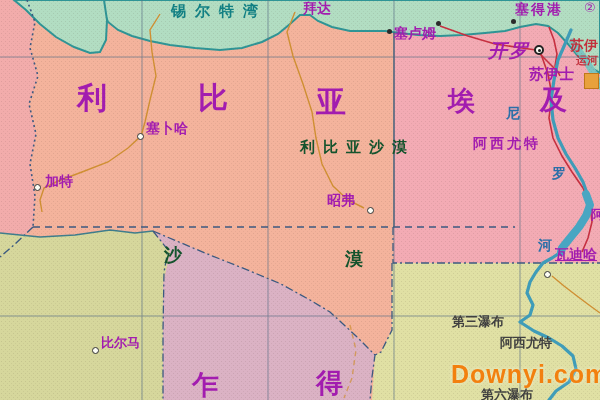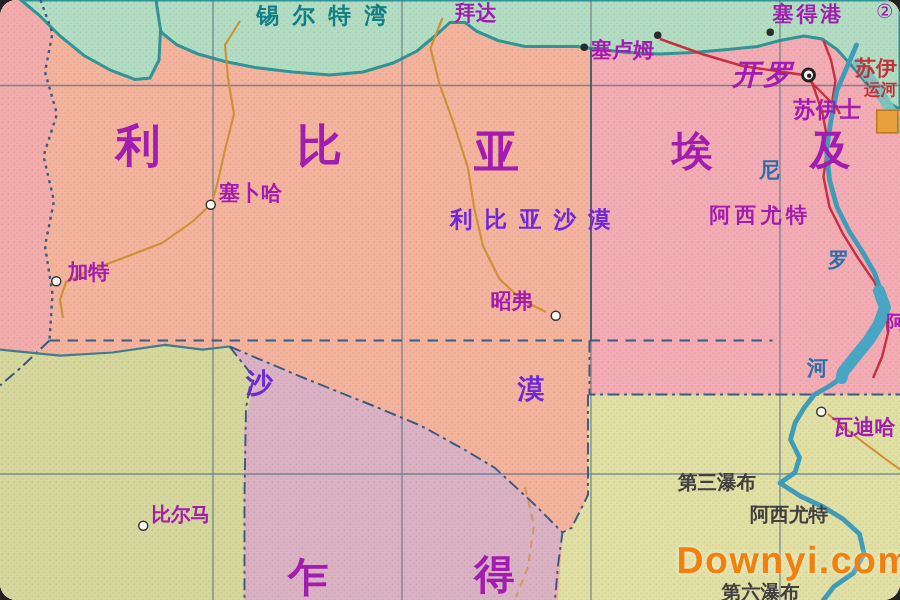--- a/index.html
+++ b/index.html
@@ -1,25 +1,24 @@
 <!DOCTYPE html>
 <html><head>
 <meta charset="utf-8">
 <style>
   html,body{margin:0;padding:0;background:#222;}
   #stage{
     position:relative;width:600px;height:400px;overflow:hidden;
     font-family:"Liberation Sans","DejaVu Sans",sans-serif;
     background:#f4b39c;
-    border-radius:11px;
   }
   #map-svg{position:absolute;left:0;top:0;}
   .lbl{position:absolute;white-space:nowrap;color:#a21caf;font-weight:bold;line-height:1;}
   .sea-lbl{color:#117f83;}
-  .desert-lbl{color:#6d28d9;font-weight:bold;}
+  .desert-lbl{color:#14532d;font-weight:bold;}
   .river-lbl{color:#2b6fa8;}
   .cataract-lbl{color:#404040;}
   .red-lbl{color:#c2303c;font-weight:bold;}
   .big{font-size:30px;letter-spacing:0;}
   .marker{
     position:absolute;width:7px;height:7px;border-radius:50%;
     background:#fdfdf5;border:1.5px solid #333;box-sizing:border-box;
   }
   .capital-marker{
     position:absolute;width:10px;height:10px;border-radius:50%;
@@ -142,21 +141,21 @@
 <div class="lbl" style="left:448px;top:88px;font-size:27px;">埃</div>
 <div class="lbl" style="left:540px;top:87px;font-size:27px;">及</div>
 <div class="lbl" style="left:192px;top:372px;font-size:27px;">乍</div>
 <div class="lbl" style="left:316px;top:370px;font-size:27px;">得</div>
 
 <div class="lbl" style="left:146px;top:121px;font-size:14px;">塞卜哈</div>
 <div class="lbl" style="left:45px;top:174px;font-size:14px;">加特</div>
 <div class="lbl" style="left:327px;top:193px;font-size:14px;">昭弗</div>
 <div class="lbl" style="left:473px;top:136px;font-size:14px;letter-spacing:3px;">阿西尤特</div>
 <div class="lbl" style="left:101px;top:336px;font-size:13px;">比尔马</div>
-<div class="lbl" style="left:555px;top:277px;font-size:14px;">瓦迪哈</div>
+<div class="lbl" style="left:555px;top:247px;font-size:14px;text-decoration:underline;">瓦迪哈</div>
 <div class="lbl" style="left:591px;top:208px;font-size:13px;">阿</div>
 
 <div class="lbl desert-lbl" style="left:300px;top:139px;font-size:15px;letter-spacing:8px;">利比亚沙漠</div>
 <div class="lbl desert-lbl" style="left:164px;top:246px;font-size:18px;">沙</div>
 <div class="lbl desert-lbl" style="left:345px;top:250px;font-size:18px;">漠</div>
 
 <div class="lbl river-lbl" style="left:506px;top:106px;font-size:14px;">尼</div>
 <div class="lbl river-lbl" style="left:552px;top:166px;font-size:14px;">罗</div>
 <div class="lbl river-lbl" style="left:538px;top:238px;font-size:14px;">河</div>
 

